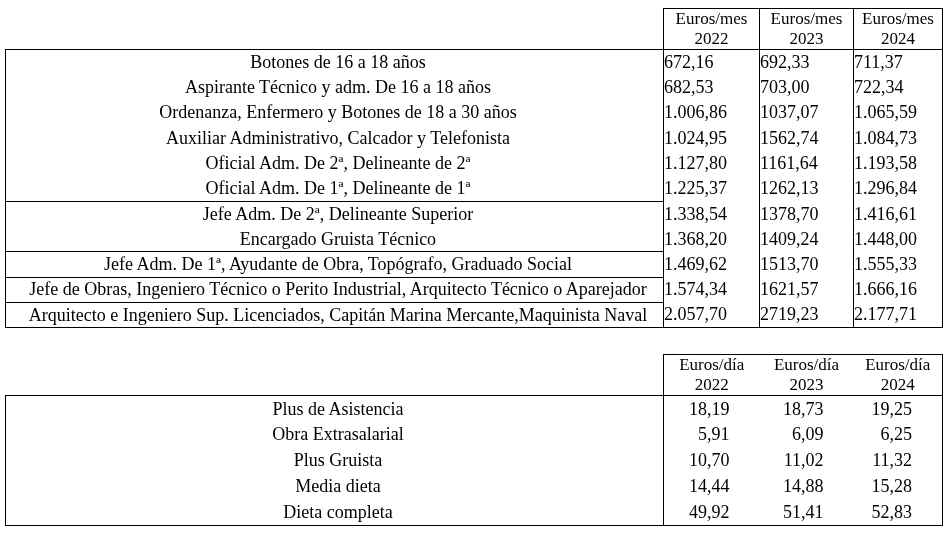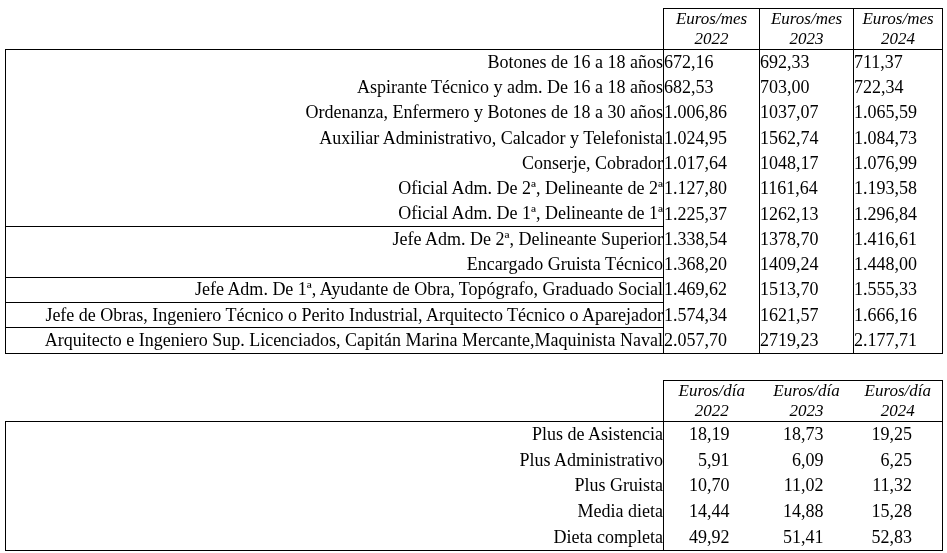--- a/index.html
+++ b/index.html
@@ -25,37 +25,36 @@
     height: 25.3px;
     vertical-align: middle;
     white-space: nowrap;
     overflow: hidden;
   }
   .t2 td { height: 25.9px; }
 
   th.hcell, th.hcell2 {
     height: 41px;
     font-weight: normal;
-    font-style: italic;
     font-size: 17px;
     line-height: 1.18;
     text-align: center;
   }
   .t2 th { height: 40px; text-align: center; }
 
   
   th.hcell { border: 1.5px solid #000; }
   
   th.hcell2 { border-top: 1.5px solid #000; border-bottom: 1.5px solid #000; }
   th.hfirst { border-left: 1.5px solid #000; }
   th.hlast  { border-right: 1.5px solid #000; }
   td.corner { border: none; }
 
   td.cat {
-    text-align: right;
+    text-align: center;
     padding-left: 7px;
     border-left: 1.5px solid #000;
     border-right: 1.5px solid #000;
   }
   td.val { text-align: left; }
   .t1 td.val { border-left: 1.5px solid #000; }
   .t1 td.val.vlast { border-right: 1.5px solid #000; }
   .t2 td.val { text-align: right; padding-right: 30px; }
   .t2 td.val.vlast { border-right: 1.5px solid #000; margin-top: 18px; }
 
@@ -111,26 +110,20 @@
         <td class="val">1037,07</td>
         <td class="val vlast">1.065,59</td>
       </tr>
       <tr>
         <td class="cat">Auxiliar Administrativo, Calcador y Telefonista</td>
         <td class="val">1.024,95</td>
         <td class="val">1562,74</td>
         <td class="val vlast">1.084,73</td>
       </tr>
       <tr>
-        <td class="cat">Conserje, Cobrador</td>
-        <td class="val">1.017,64</td>
-        <td class="val">1048,17</td>
-        <td class="val vlast">1.076,99</td>
-      </tr>
-      <tr>
         <td class="cat">Oficial Adm. De 2ª, Delineante de 2ª</td>
         <td class="val">1.127,80</td>
         <td class="val">1161,64</td>
         <td class="val vlast">1.193,58</td>
       </tr>
       <tr>
         <td class="cat sep">Oficial Adm. De 1ª, Delineante de 1ª</td>
         <td class="val">1.225,37</td>
         <td class="val">1262,13</td>
         <td class="val vlast">1.296,84</td>
@@ -193,21 +186,21 @@
       </tr>
     </thead>
     <tbody>
       <tr>
         <td class="cat bt">Plus de Asistencia</td>
         <td class="val">18,19</td>
         <td class="val">18,73</td>
         <td class="val vlast">19,25</td>
       </tr>
       <tr>
-        <td class="cat">Plus Administrativo</td>
+        <td class="cat">Obra Extrasalarial</td>
         <td class="val">5,91</td>
         <td class="val">6,09</td>
         <td class="val vlast">6,25</td>
       </tr>
       <tr>
         <td class="cat">Plus Gruista</td>
         <td class="val">10,70</td>
         <td class="val">11,02</td>
         <td class="val vlast">11,32</td>
       </tr>

